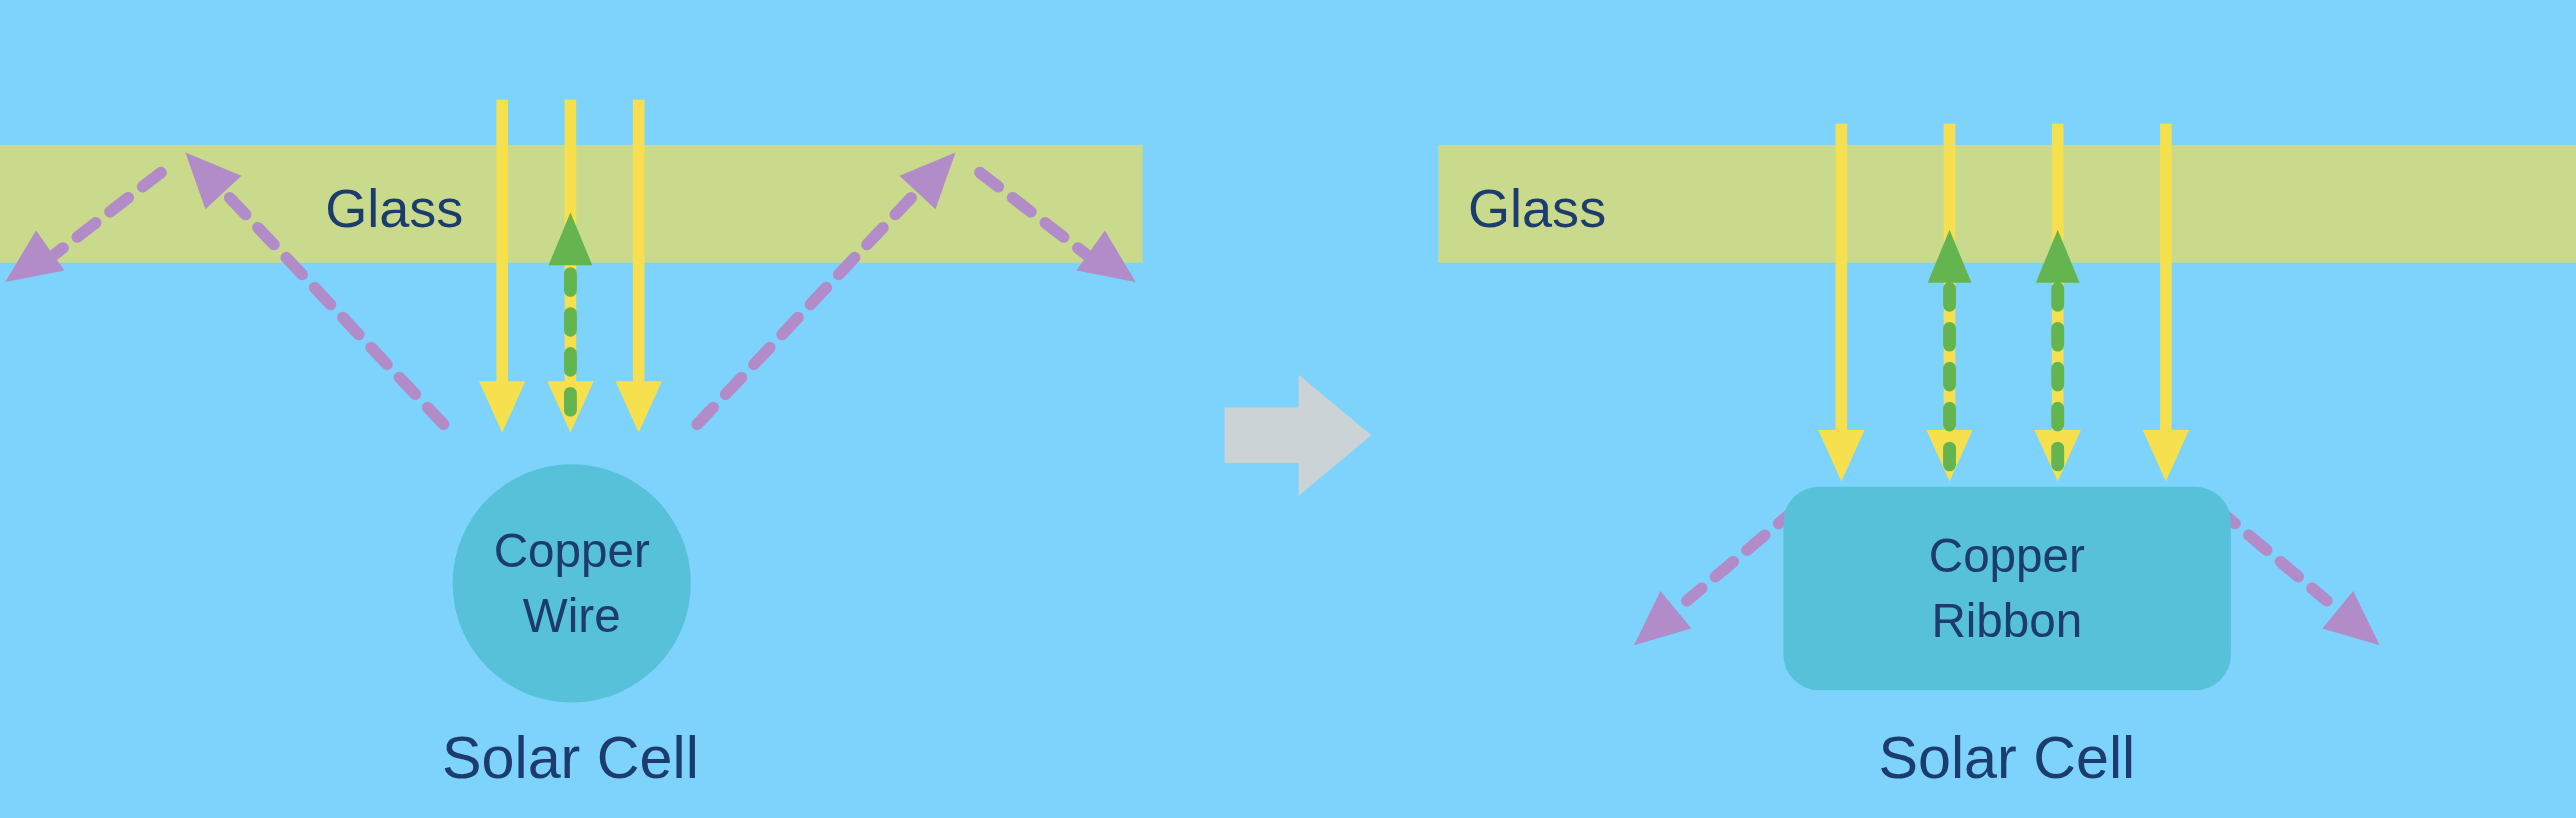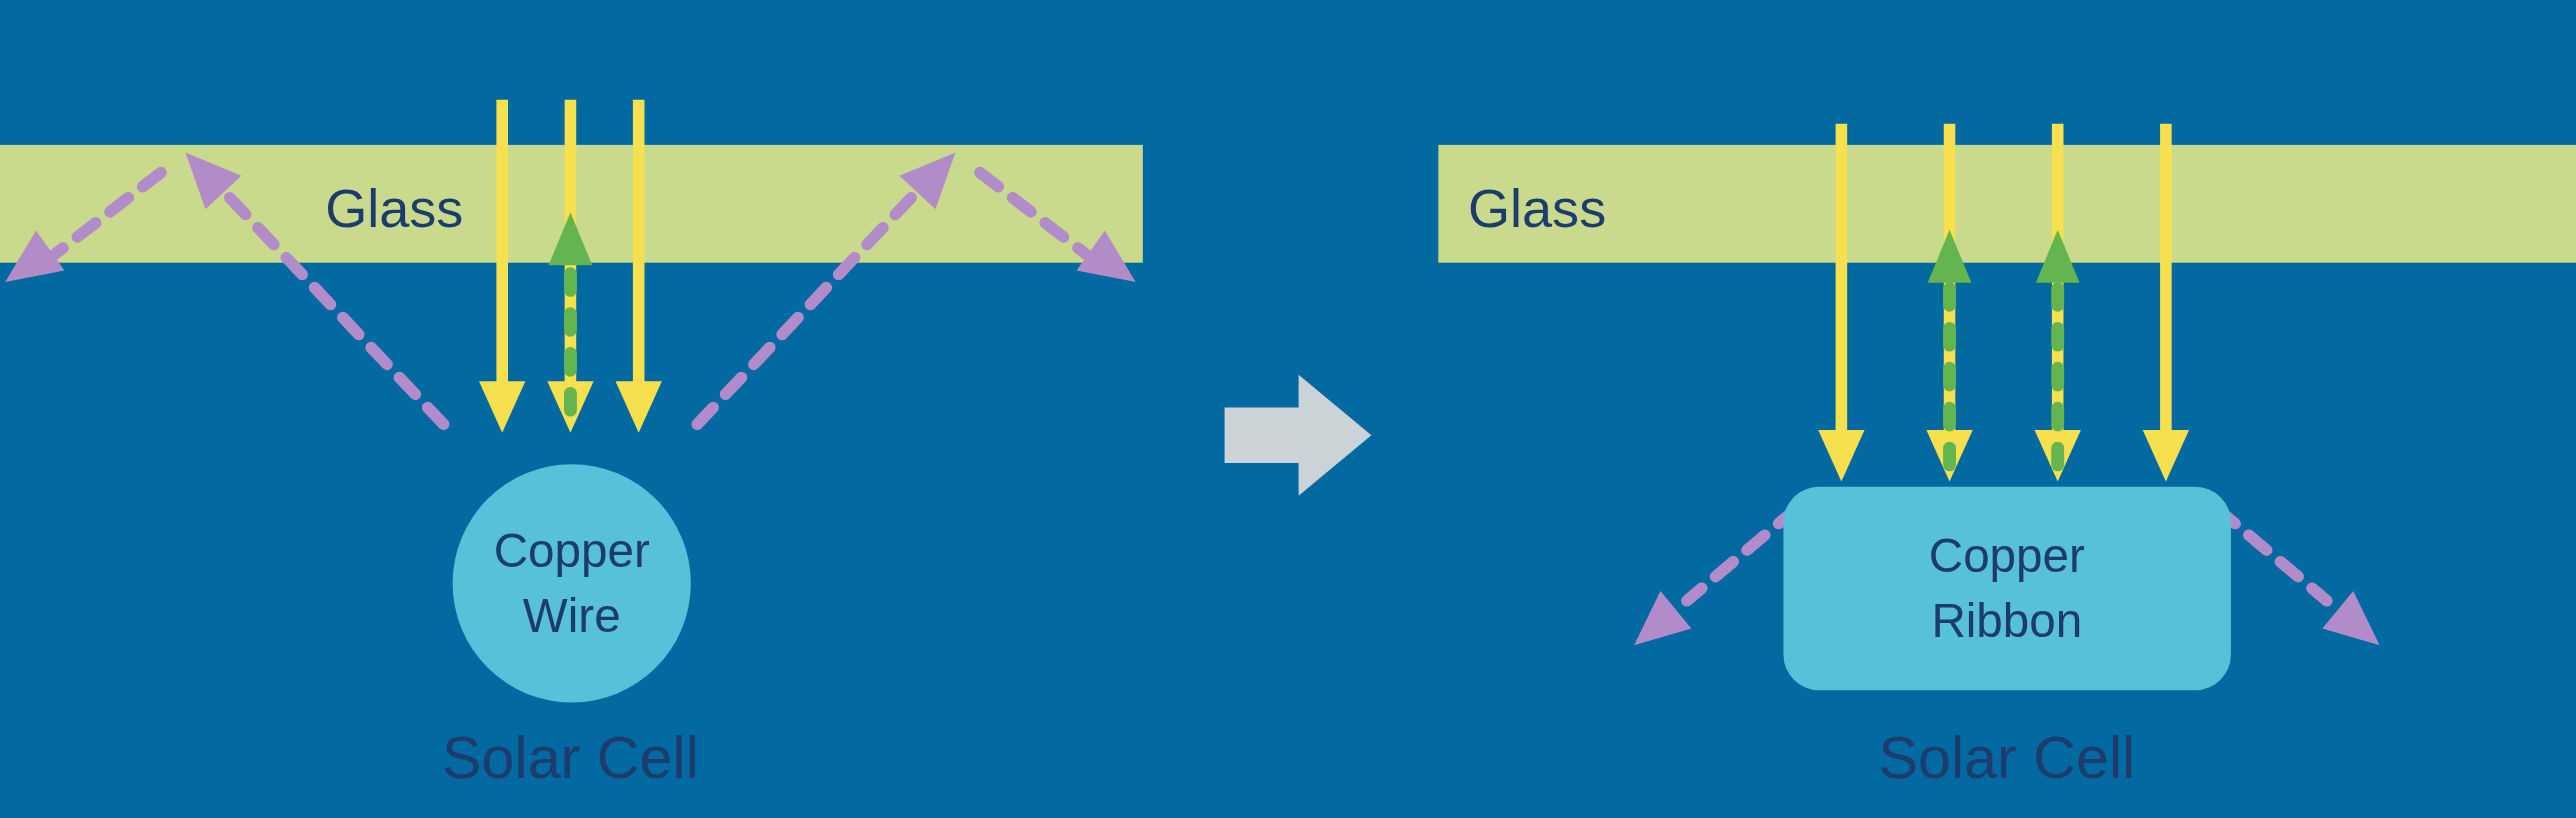--- a/index.html
+++ b/index.html
@@ -4,21 +4,21 @@
 <style>
   html, body {
     margin: 0;
     padding: 0;
     background: #ffffff;
   }
   .stage {
     width: 2576px;
     height: 819px;
     position: relative;
-    background: #0369a1;
+    background: #7dd3fc;
     font-family: "Liberation Sans", sans-serif;
     text-align: center;
   }
   svg { display: block; }
   text {
     font-family: "Liberation Sans", sans-serif;
     font-weight: 400;
   }
   .glass-label   { font-size: 84px; }
   .conductor-label { font-size: 74px; }

